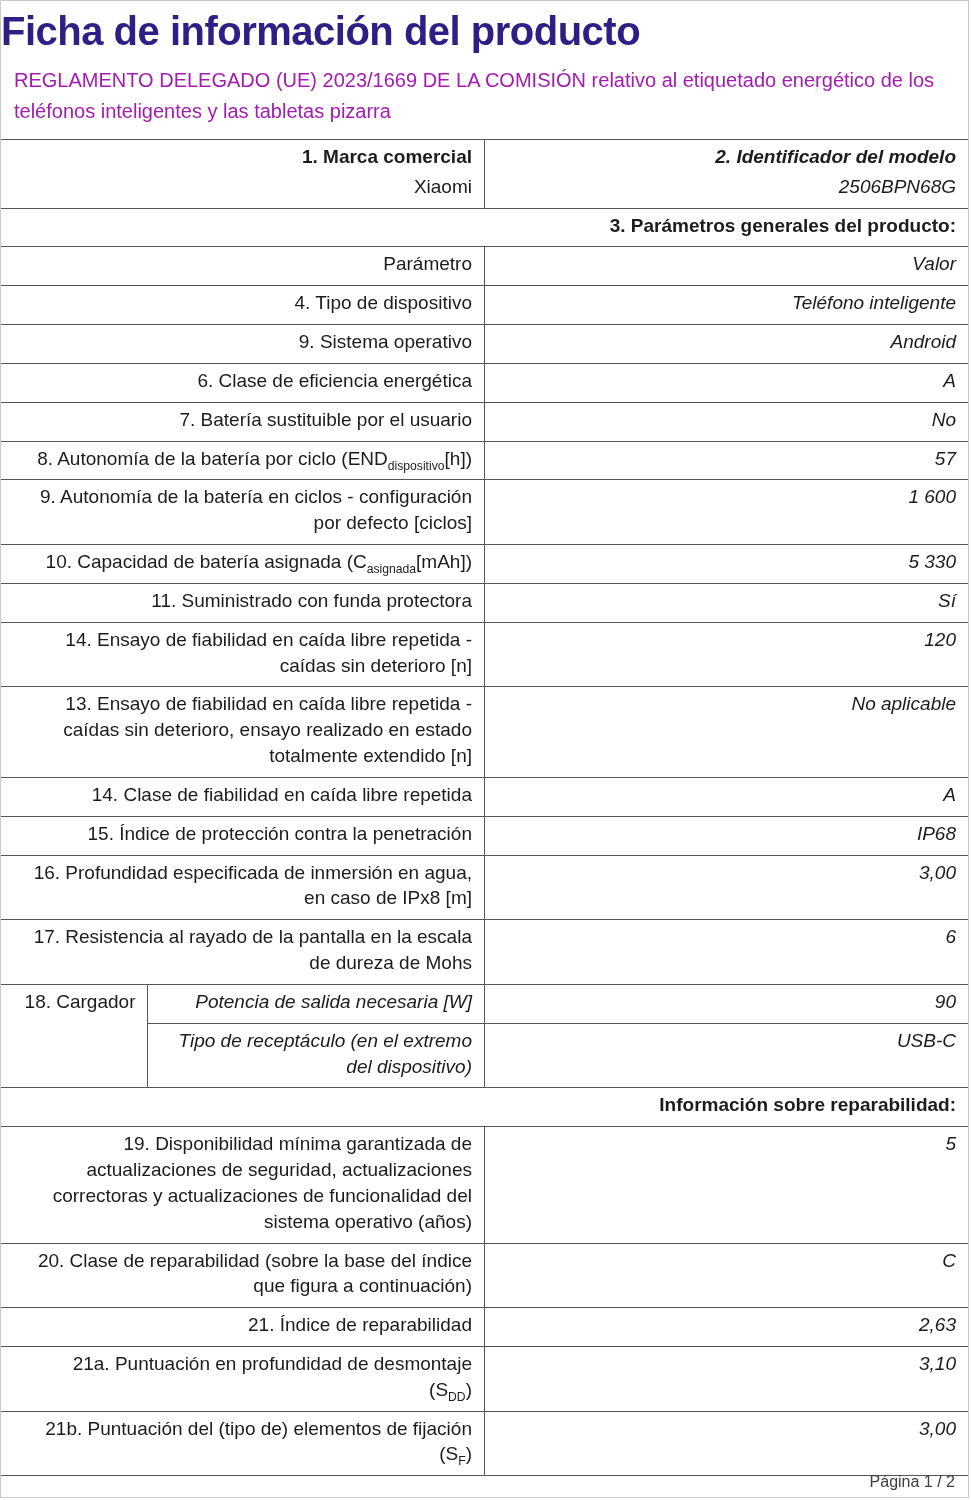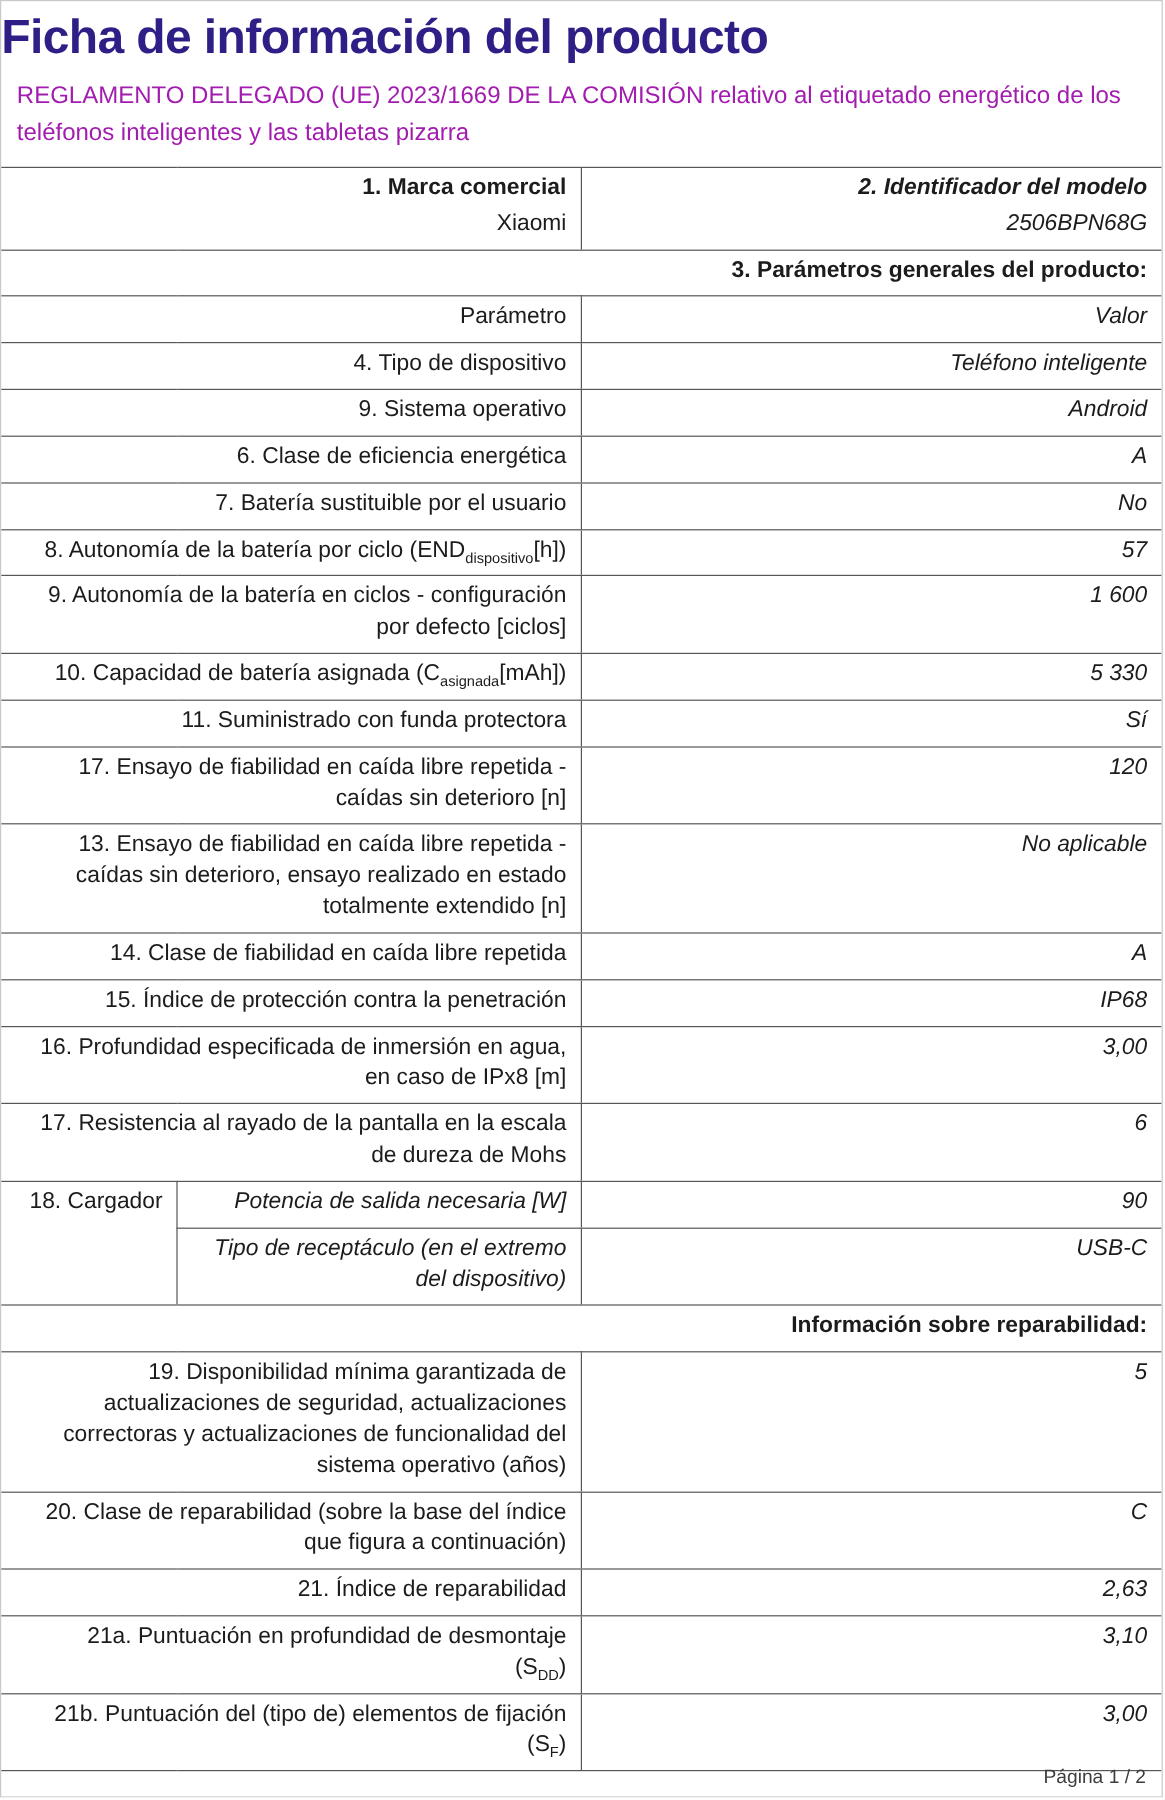--- a/index.html
+++ b/index.html
@@ -127,21 +127,21 @@
       </tr>
       <tr>
         <td colspan="2">10. Capacidad de batería asignada (C<sub>asignada</sub>[mAh])</td>
         <td class="vline">5 330</td>
       </tr>
       <tr>
         <td colspan="2">11. Suministrado con funda protectora</td>
         <td class="vline">Sí</td>
       </tr>
       <tr>
-        <td colspan="2">17. Ensayo de fiabilidad en caída libre repetida - caídas sin deterioro [n]</td>
+        <td colspan="2">14. Ensayo de fiabilidad en caída libre repetida - caídas sin deterioro [n]</td>
         <td class="vline">120</td>
       </tr>
       <tr>
         <td colspan="2">13. Ensayo de fiabilidad en caída libre repetida - caídas sin deterioro, ensayo realizado en estado totalmente extendido [n]</td>
         <td class="vline">No aplicable</td>
       </tr>
       <tr>
         <td colspan="2">14. Clase de fiabilidad en caída libre repetida</td>
         <td class="vline">A</td>
       </tr>

